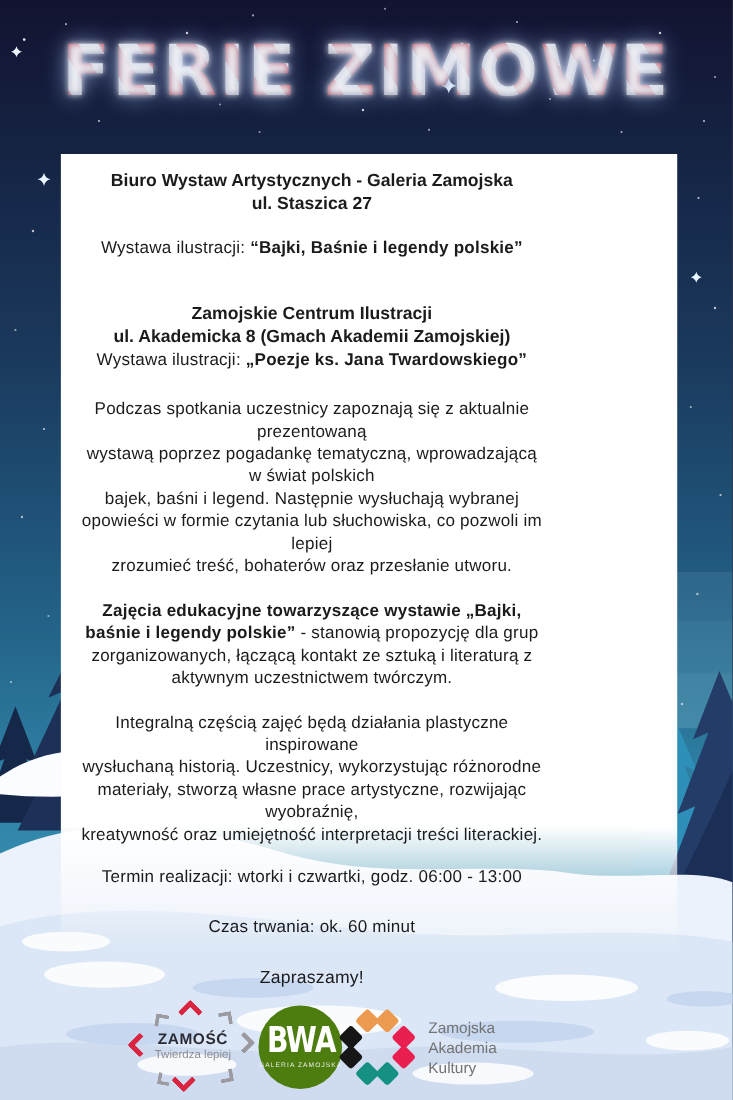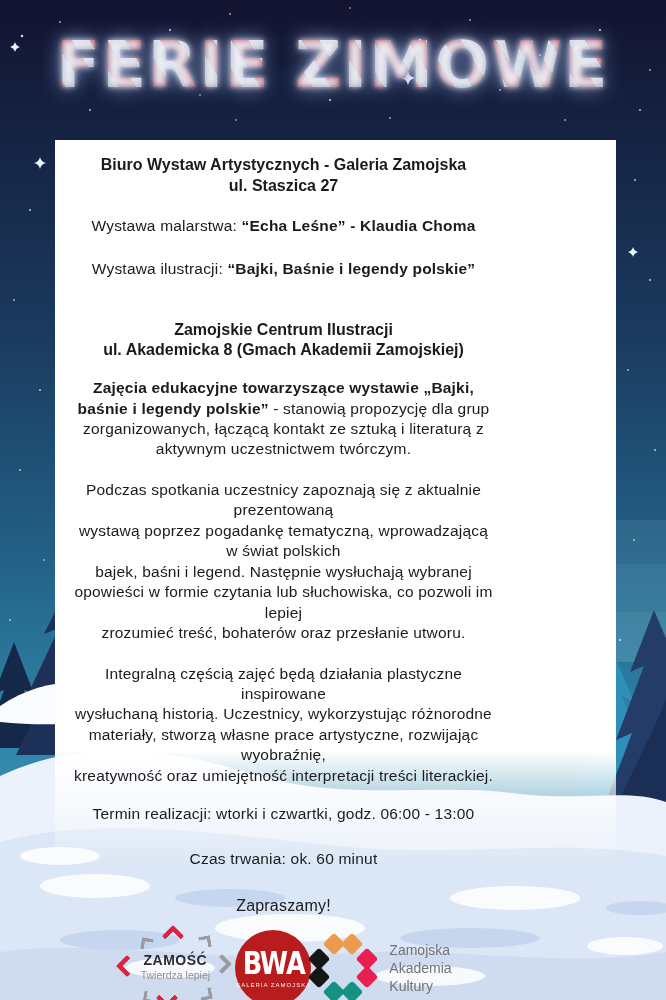--- a/index.html
+++ b/index.html
@@ -27,21 +27,21 @@
   .card-bg{position:absolute;left:55px;top:140px;width:561px;height:727px;background:#ffffff;
     -webkit-mask-image:linear-gradient(to bottom,#000 0%,#000 84%,rgba(0,0,0,.45) 93%,transparent 100%);
     mask-image:linear-gradient(to bottom,#000 0%,#000 84%,rgba(0,0,0,.45) 93%,transparent 100%);}
   .content{position:absolute;left:55px;top:148px;width:457px;box-sizing:border-box;
     padding:7px 18px 0 18px;text-align:center;color:#1b1b1d;}
   .pre{white-space:pre-line;}
   .b-venue{font-size:16px;font-weight:bold;line-height:1.3;}
   .b-line,.b-para{font-size:15.5px;line-height:1.32;letter-spacing:.2px;}
   .bold{font-weight:bold;}
   #v1{margin-bottom:19px}#e1{margin-bottom:23px}#e2{margin-bottom:40px}
-  #v2{margin-bottom:17px}#e3{margin-bottom:24px}
+  #v2{}#e3{margin-bottom:24px}
   #p1{margin-bottom:20px}#p2{margin-bottom:20px}#p3{margin-bottom:18px}
   #t1{margin-bottom:24px}#t2{margin-bottom:18px}#t3{margin-bottom:26px}
   #inv{margin-bottom:10px;font-size:16px;}
 
   
   .logos{display:flex;justify-content:center;align-items:center;margin-top:2px;}
   
   .logo-zamosc{position:relative;width:120px;height:84px;}
   .chev{position:absolute;width:11px;height:11px;border-left:5px solid #d9253f;
         border-bottom:5px solid #d9253f;border-radius:2px;}
@@ -51,21 +51,21 @@
   .c3{left:44px;top:64px;transform:rotate(-45deg);}
   .c4{left:24px;top:10px;transform:rotate(100deg) scale(.75);}
   .c5{left:82px;top:8px;transform:rotate(170deg) scale(.75);}
   .c6{left:99px;top:30px;transform:rotate(-135deg) scale(.9);}
   .c7{left:83px;top:60px;transform:rotate(-100deg) scale(.75);}
   .c8{left:26px;top:63px;transform:rotate(10deg) scale(.7);}
   .zam-text{position:absolute;left:0;right:0;top:26px;text-align:center;}
   .zam-name{font-weight:bold;font-size:14px;color:#2a2a33;letter-spacing:.5px;}
   .zam-tag{font-size:10.5px;color:#8e8e92;margin-top:1px;}
   
-  .bwa-circle{width:76px;height:76px;border-radius:50%;background:#b91c1c;color:#fff;
+  .bwa-circle{width:76px;height:76px;border-radius:50%;background:#4d7c0f;color:#fff;
     display:flex;flex-direction:column;align-items:center;justify-content:center;}
   .bwa-name{font-family:"DejaVu Sans",sans-serif;font-weight:800;font-size:27px;
     letter-spacing:-1px;line-height:1;transform:scale(.95,1.2);}
   .bwa-sub{font-size:6px;letter-spacing:1px;margin-top:6px;color:#eee;}
   
   .logo-zak{display:flex;align-items:center;gap:14px;}
   .zak-marks{position:relative;width:64px;height:64px;}
   .dm{position:absolute;width:16px;height:16px;border-radius:3px;transform:rotate(45deg);}
   .dm.o1{left:15px;top:0;background:#eb9a50;}  .dm.o2{left:33px;top:0;background:#eb9a50;}
   .dm.k1{left:0;top:15px;background:#161616;}  .dm.k2{left:0;top:33px;background:#161616;}
@@ -172,35 +172,35 @@
   <div class="title">
     <span class="title-text">FERIE ZIMOWE</span>
   </div>
 
   <div class="card-bg"></div>
 
   <div class="content">
     <div id="v1" class="b-venue pre">Biuro Wystaw Artystycznych - Galeria Zamojska
 ul. Staszica 27</div>
 
-    <div id="e1" class="b-line"><span>Wystawa malarstwa: </span><span class="bold">“Echa Leśne” - Klaudia Choma</span></div>
 
     <div id="e2" class="b-line"><span>Wystawa ilustracji: </span><span class="bold">“Bajki, Baśnie i legendy polskie”</span></div>
 
     <div id="v2" class="b-venue pre">Zamojskie Centrum Ilustracji
 ul. Akademicka 8 (Gmach Akademii Zamojskiej)</div>
 
-
-    <div id="p1" class="b-para"><span class="bold">Zajęcia edukacyjne towarzyszące wystawie „Bajki, baśnie i legendy polskie”</span><span> - stanowią propozycję dla grup zorganizowanych, łączącą kontakt ze sztuką i literaturą z aktywnym uczestnictwem twórczym.</span></div>
+    <div id="e3" class="b-line"><span>Wystawa ilustracji: </span><span class="bold">„Poezje ks. Jana Twardowskiego”</span></div>
 
     <div id="p2" class="b-para pre">Podczas spotkania uczestnicy zapoznają się z aktualnie prezentowaną
 wystawą poprzez pogadankę tematyczną, wprowadzającą w świat polskich
 bajek, baśni i legend. Następnie wysłuchają wybranej
 opowieści w formie czytania lub słuchowiska, co pozwoli im lepiej
 zrozumieć treść, bohaterów oraz przesłanie utworu.</div>
+
+    <div id="p1" class="b-para"><span class="bold">Zajęcia edukacyjne towarzyszące wystawie „Bajki, baśnie i legendy polskie”</span><span> - stanowią propozycję dla grup zorganizowanych, łączącą kontakt ze sztuką i literaturą z aktywnym uczestnictwem twórczym.</span></div>
 
     <div id="p3" class="b-para pre">Integralną częścią zajęć będą działania plastyczne inspirowane
 wysłuchaną historią. Uczestnicy, wykorzystując różnorodne
 materiały, stworzą własne prace artystyczne, rozwijając wyobraźnię,
 kreatywność oraz umiejętność interpretacji treści literackiej.</div>
 
     <div id="t1" class="b-line">Termin realizacji: wtorki i czwartki, godz. 06:00 - 13:00</div>
     <div id="t3" class="b-line">Czas trwania: ok. 60 minut</div>
 
     <div id="inv" class="b-line">Zapraszamy!</div>

